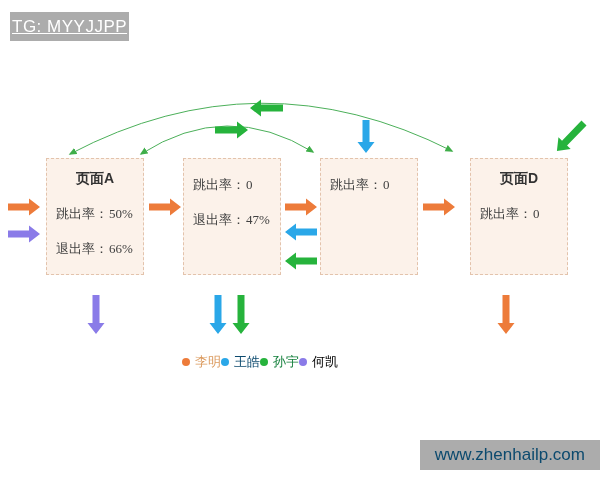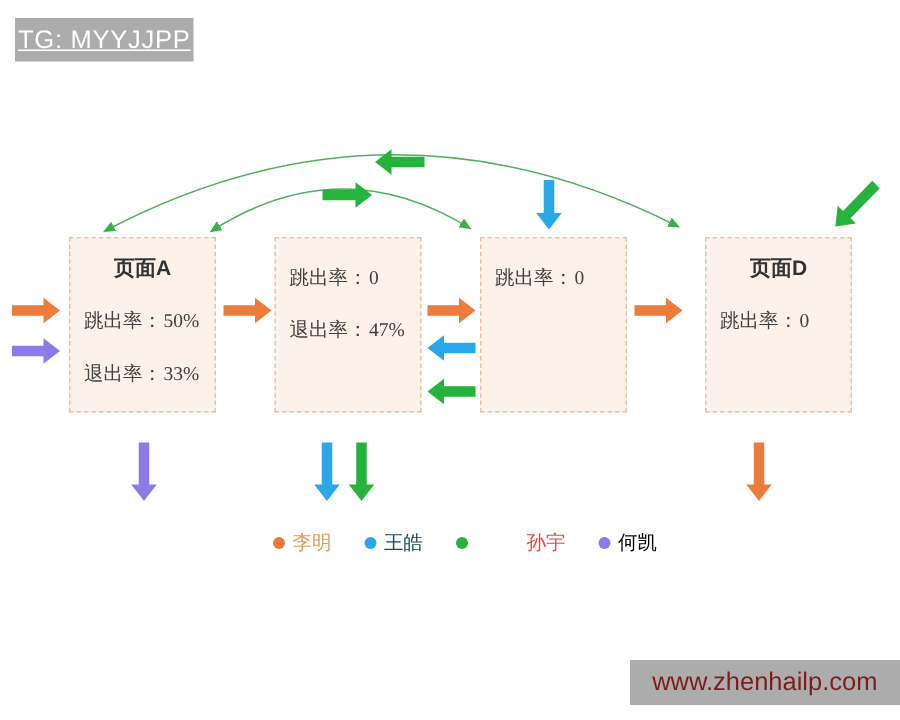--- a/index.html
+++ b/index.html
@@ -1,33 +1,33 @@
 <!DOCTYPE html>
 <html><head>
 <meta charset="utf-8">
 <style>
   html,body{margin:0;padding:0;background:#fff;}
   .stage{position:relative;width:600px;height:480px;background:#ffffff;overflow:hidden;
          font-family:"Liberation Sans","DejaVu Sans",sans-serif;}
   .tag{position:absolute;left:10px;top:12px;height:29px;line-height:29px;padding:0 2px;
        background:#acacac;color:#ffffff;font-size:17px;letter-spacing:0.5px;text-decoration:underline;}
   .watermark{position:absolute;right:0;top:440px;height:30px;line-height:30px;padding:0 15px;
-       background:#acacac;color:#7f1d1d;font-size:17px;}
+       background:#acacac;color:#0c4a6e;font-size:17px;}
   .page-box{position:absolute;top:158px;width:98px;height:117px;background:#fcf2ea;
        border:1px dashed #e3c3ac;box-sizing:border-box;}
   .page-box .title{text-align:center;margin-top:11px;font-size:14px;font-weight:600;color:#333;}
   .page-box .row{margin:17px 0 0 9px;font-size:13px;color:#404040;white-space:nowrap;}
   .page-box .row .val{margin-left:1px;font-family:Liberation Serif, serif;}
   .box-a{left:46px;} .box-b{left:183px;} .box-c{left:320px;} .box-d{left:470px;}
-  .legend{position:absolute;left:182px;top:353px;display:flex;gap:22px;align-items:center;}
+  .legend{position:absolute;left:182px;top:353px;display:flex;align-items:center;}
   .legend .item{display:flex;align-items:center;font-size:13px;}
   .legend .dot{width:8px;height:8px;border-radius:50%;margin-right:5px;display:inline-block;}
   .dot-orange{background:#ed7b3a;} .dot-blue{background:#2aa7e8;}
   .dot-green{background:#26b33c;} .dot-purple{background:#8a7be8;}
-  .t-orange{color:#db9a5e;} .t-blue{color:#0c4a6e;} .t-green{color:#ef4444;margin-left:34px;} .t-purple{color:#000000;}
+  .t-orange{color:#db9a5e;} .t-blue{color:#0c4a6e;} .t-green{color:#15803d;} .t-purple{color:#000000;}
   svg.arrows{position:absolute;left:0;top:0;pointer-events:none;}
   .c-orange{fill:#ed7b3a;} .c-blue{fill:#2aa7e8;} .c-green{fill:#26b33c;} .c-purple{fill:#8a7be8;}
   .arc{fill:none;stroke:#4cb05a;stroke-width:1;}
 </style>
 </head>
 <body>
 
 <div class="stage">
 
   <div class="tag">TG: MYYJJPP</div>
@@ -65,21 +65,21 @@
 
     <path class="c-purple" d="M92.5,295 L92.5,323 L87.5,323 L96,334 L104.5,323 L99.5,323 L99.5,295 Z"></path>
     <path class="c-blue" d="M214.5,295 L214.5,323 L209.5,323 L218,334 L226.5,323 L221.5,323 L221.5,295 Z"></path>
     <path class="c-green" d="M237.5,295 L237.5,323 L232.5,323 L241,334 L249.5,323 L244.5,323 L244.5,295 Z"></path>
     <path class="c-orange" d="M502.5,295 L502.5,323 L497.5,323 L506,334 L514.5,323 L509.5,323 L509.5,295 Z"></path>
   </svg>
 
   <div class="page-box box-a">
     <div class="title">页面A</div>
     <div class="row"><span>跳出率：</span><span class="val">50%</span></div>
-    <div class="row"><span>退出率：</span><span class="val">33%</span></div>
+    <div class="row"><span>退出率：</span><span class="val">66%</span></div>
   </div>
 
   <div class="page-box box-b">
     <div class="row"><span>跳出率：</span><span class="val">0</span></div>
     <div class="row"><span>退出率：</span><span class="val">47%</span></div>
   </div>
 
   <div class="page-box box-c">
     <div class="row"><span>跳出率：</span><span class="val">0</span></div>
   </div>

